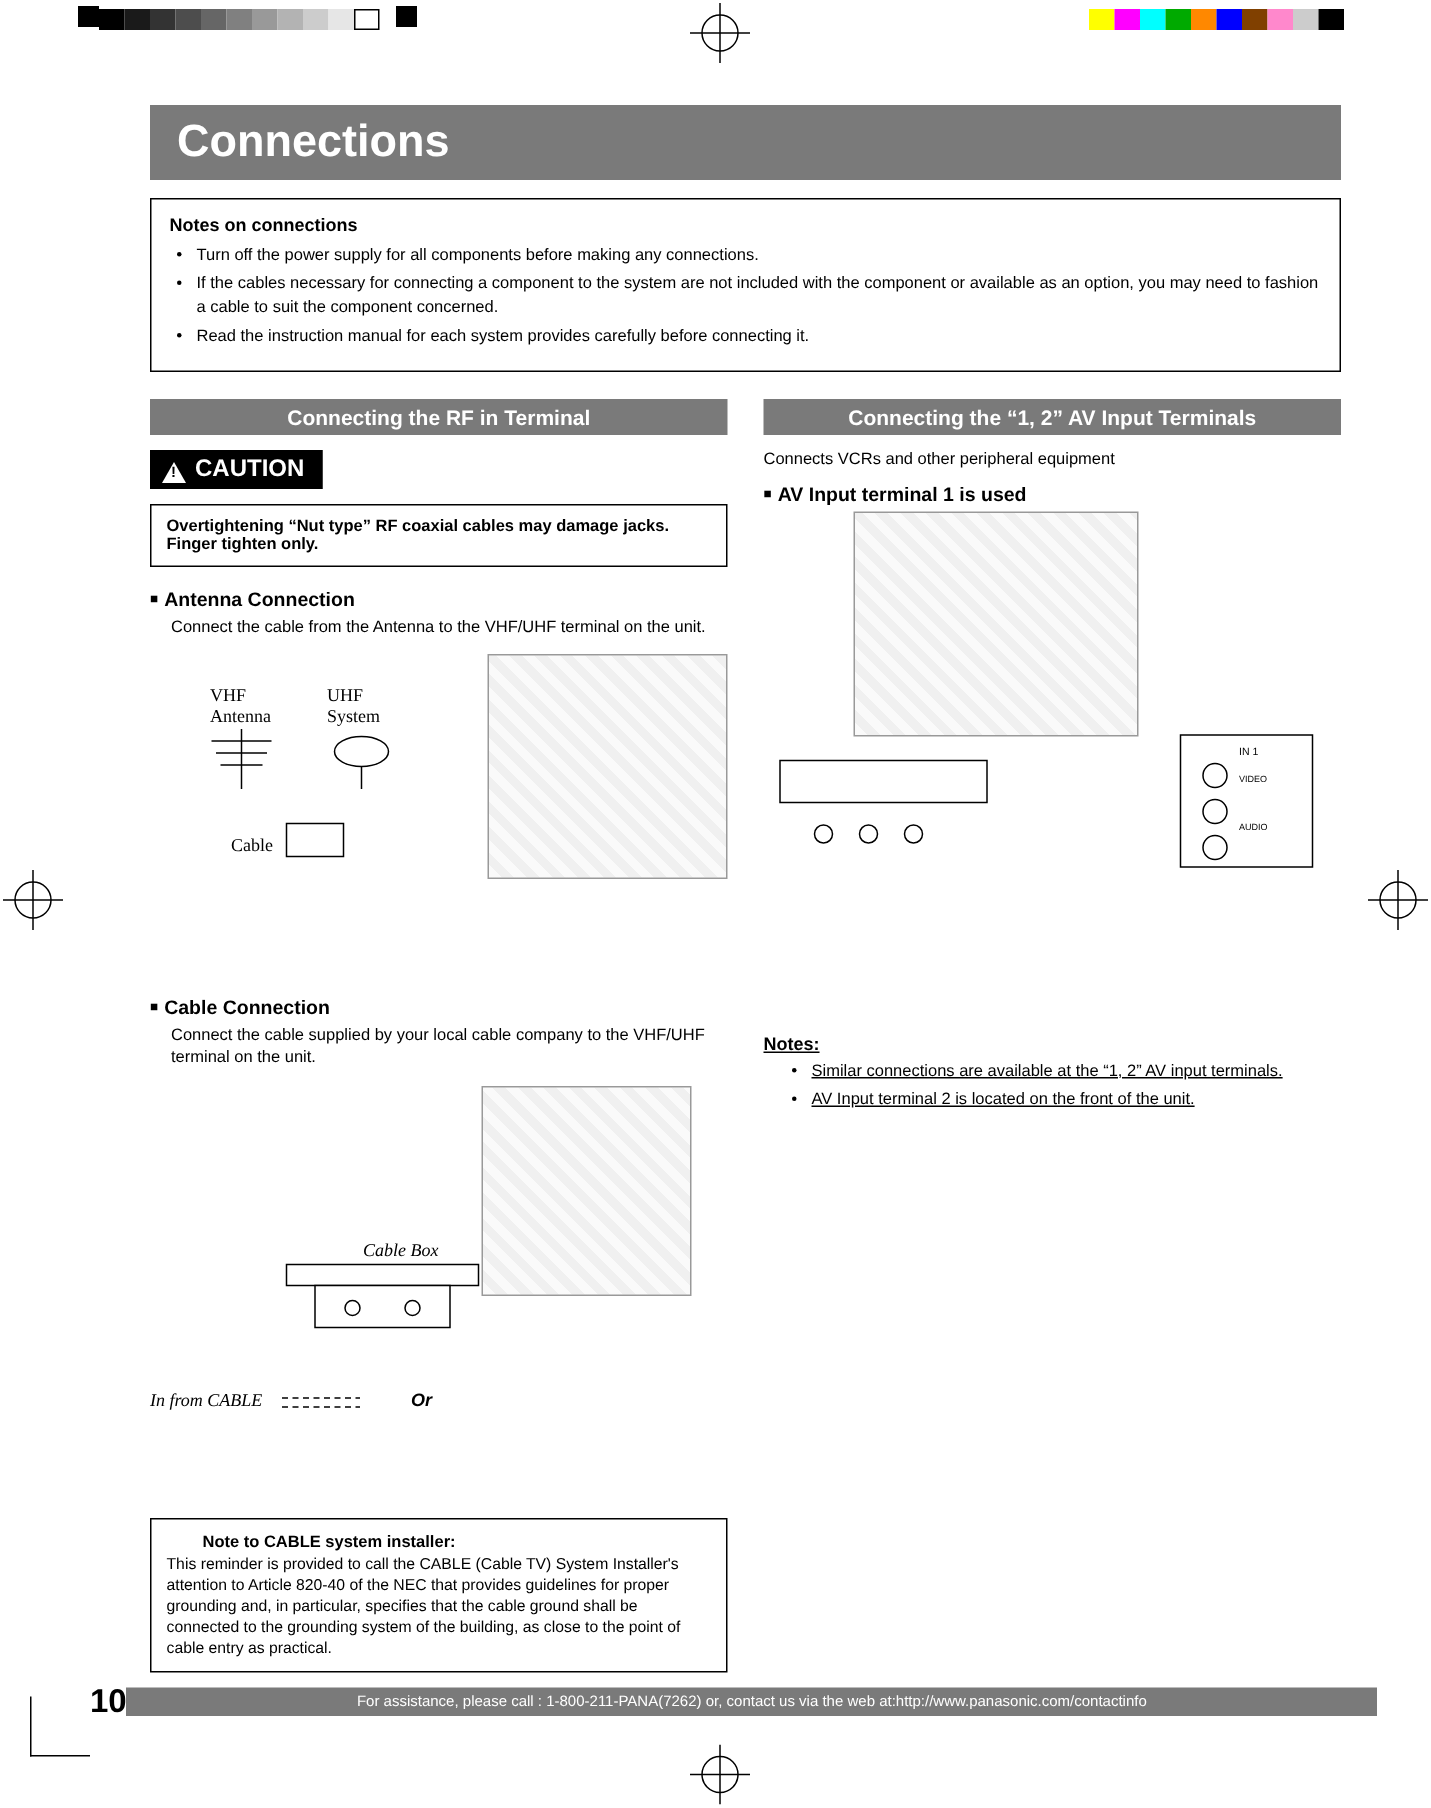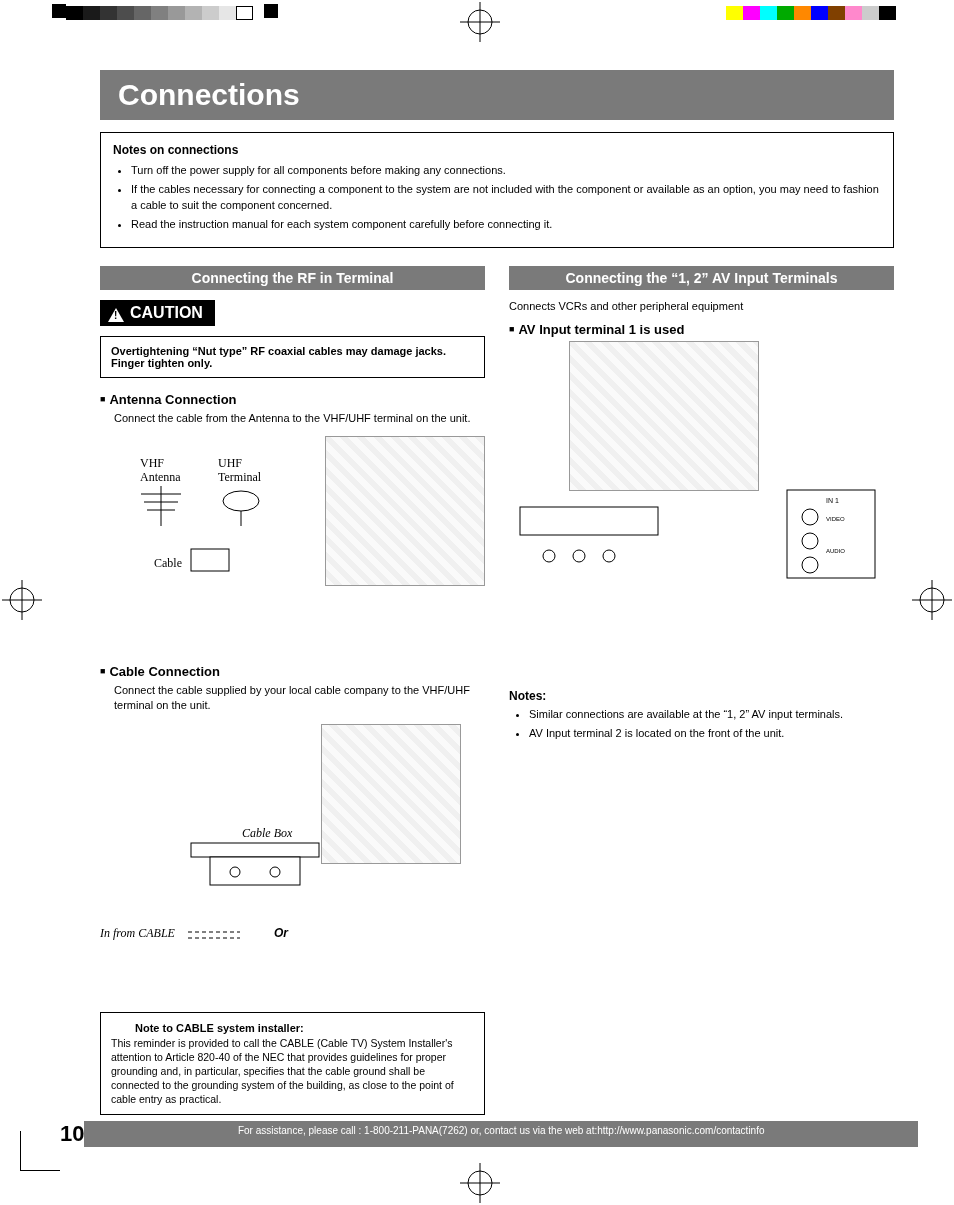--- a/index.html
+++ b/index.html
@@ -120,28 +120,29 @@
     font-size: 12px;
   }
   .installer-box {
     border: 1px solid #000;
     padding: 8px 10px;
     font-size: 10.5px;
     line-height: 1.35;
   }
   .installer-box b { font-size: 11px; padding-left: 24px; }
   .notes-sub-title { font-weight: bold; font-size: 12px; margin-bottom: 4px; }
-  .notes-sub { font-size: 11px; }
-  .notes-sub ul { list-style: disc; margin-left: 20px; }
+  .notes-sub { font-size: 11px; text-decoration: underline; }
+  .notes-sub ul { list-style: disc; margin-left: 32px; }
   .notes-sub li { margin-bottom: 4px; line-height: 1.4; }
   .intro-line { font-size: 11px; margin-bottom: 10px; }
   .footer {
     position: absolute;
     left: 60px; right: 36px; bottom: 58px;
     display: flex;
+    align-items: center;
     gap: 0;
   }
   .page-num { font-size: 22px; font-weight: bold; }
   .footer-bar {
     flex: 1;
     background: #7a7a7a;
     color: #fff;
     font-size: 10px;
     padding: 4px 10px;
     text-align: center;
@@ -219,21 +220,21 @@
 
 <div class="page">
 
   <div class="title-bar">Connections</div>
 
   <div class="notes-box">
     <div class="notes-box-title">Notes on connections</div>
     <ul>
       <li>Turn off the power supply for all components before making any connections.</li>
       <li>If the cables necessary for connecting a component to the system are not included with the component or available as an option, you may need to fashion a cable to suit the component concerned.</li>
-      <li>Read the instruction manual for each system component carefully before connecting it.</li>
+      <li>Read the instruction manual for each system provides carefully before connecting it.</li>
     </ul>
   </div>
 
   <div class="columns">
 
     <div class="col">
       <div class="section-header">Connecting the RF in Terminal</div>
 
       <div class="caution-badge">
         <span class="caution-icon"></span>
@@ -245,21 +246,21 @@
       <div class="subhead">
         <span class="sq">■</span><span>Antenna Connection</span>
       </div>
       <div class="subdesc">Connect the cable from the Antenna to the VHF/UHF terminal on the unit.</div>
 
       <div class="diagram-placeholder">
         <div class="diagram-frame" style="right:0;top:0;width:160px;height:150px"></div>
         <div class="diag-label" style="left:40px;top:20px;white-space:pre">VHF
 Antenna</div>
         <div class="diag-label" style="left:118px;top:20px;white-space:pre">UHF
-Terminal</div>
+System</div>
         <div class="diag-label" style="left:54px;top:120px">Cable</div>
 
         <svg style="position:absolute;left:36px;top:50px" width="50" height="40">
             <line x1="25" y1="0" x2="25" y2="40" stroke="#000"></line>
             <line x1="5" y1="8" x2="45" y2="8" stroke="#000"></line>
             <line x1="8" y1="16" x2="42" y2="16" stroke="#000"></line>
             <line x1="11" y1="24" x2="39" y2="24" stroke="#000"></line>
           </svg>
         <svg style="position:absolute;left:116px;top:50px" width="50" height="40">
             <ellipse cx="25" cy="15" rx="18" ry="10" fill="none" stroke="#000"></ellipse>

